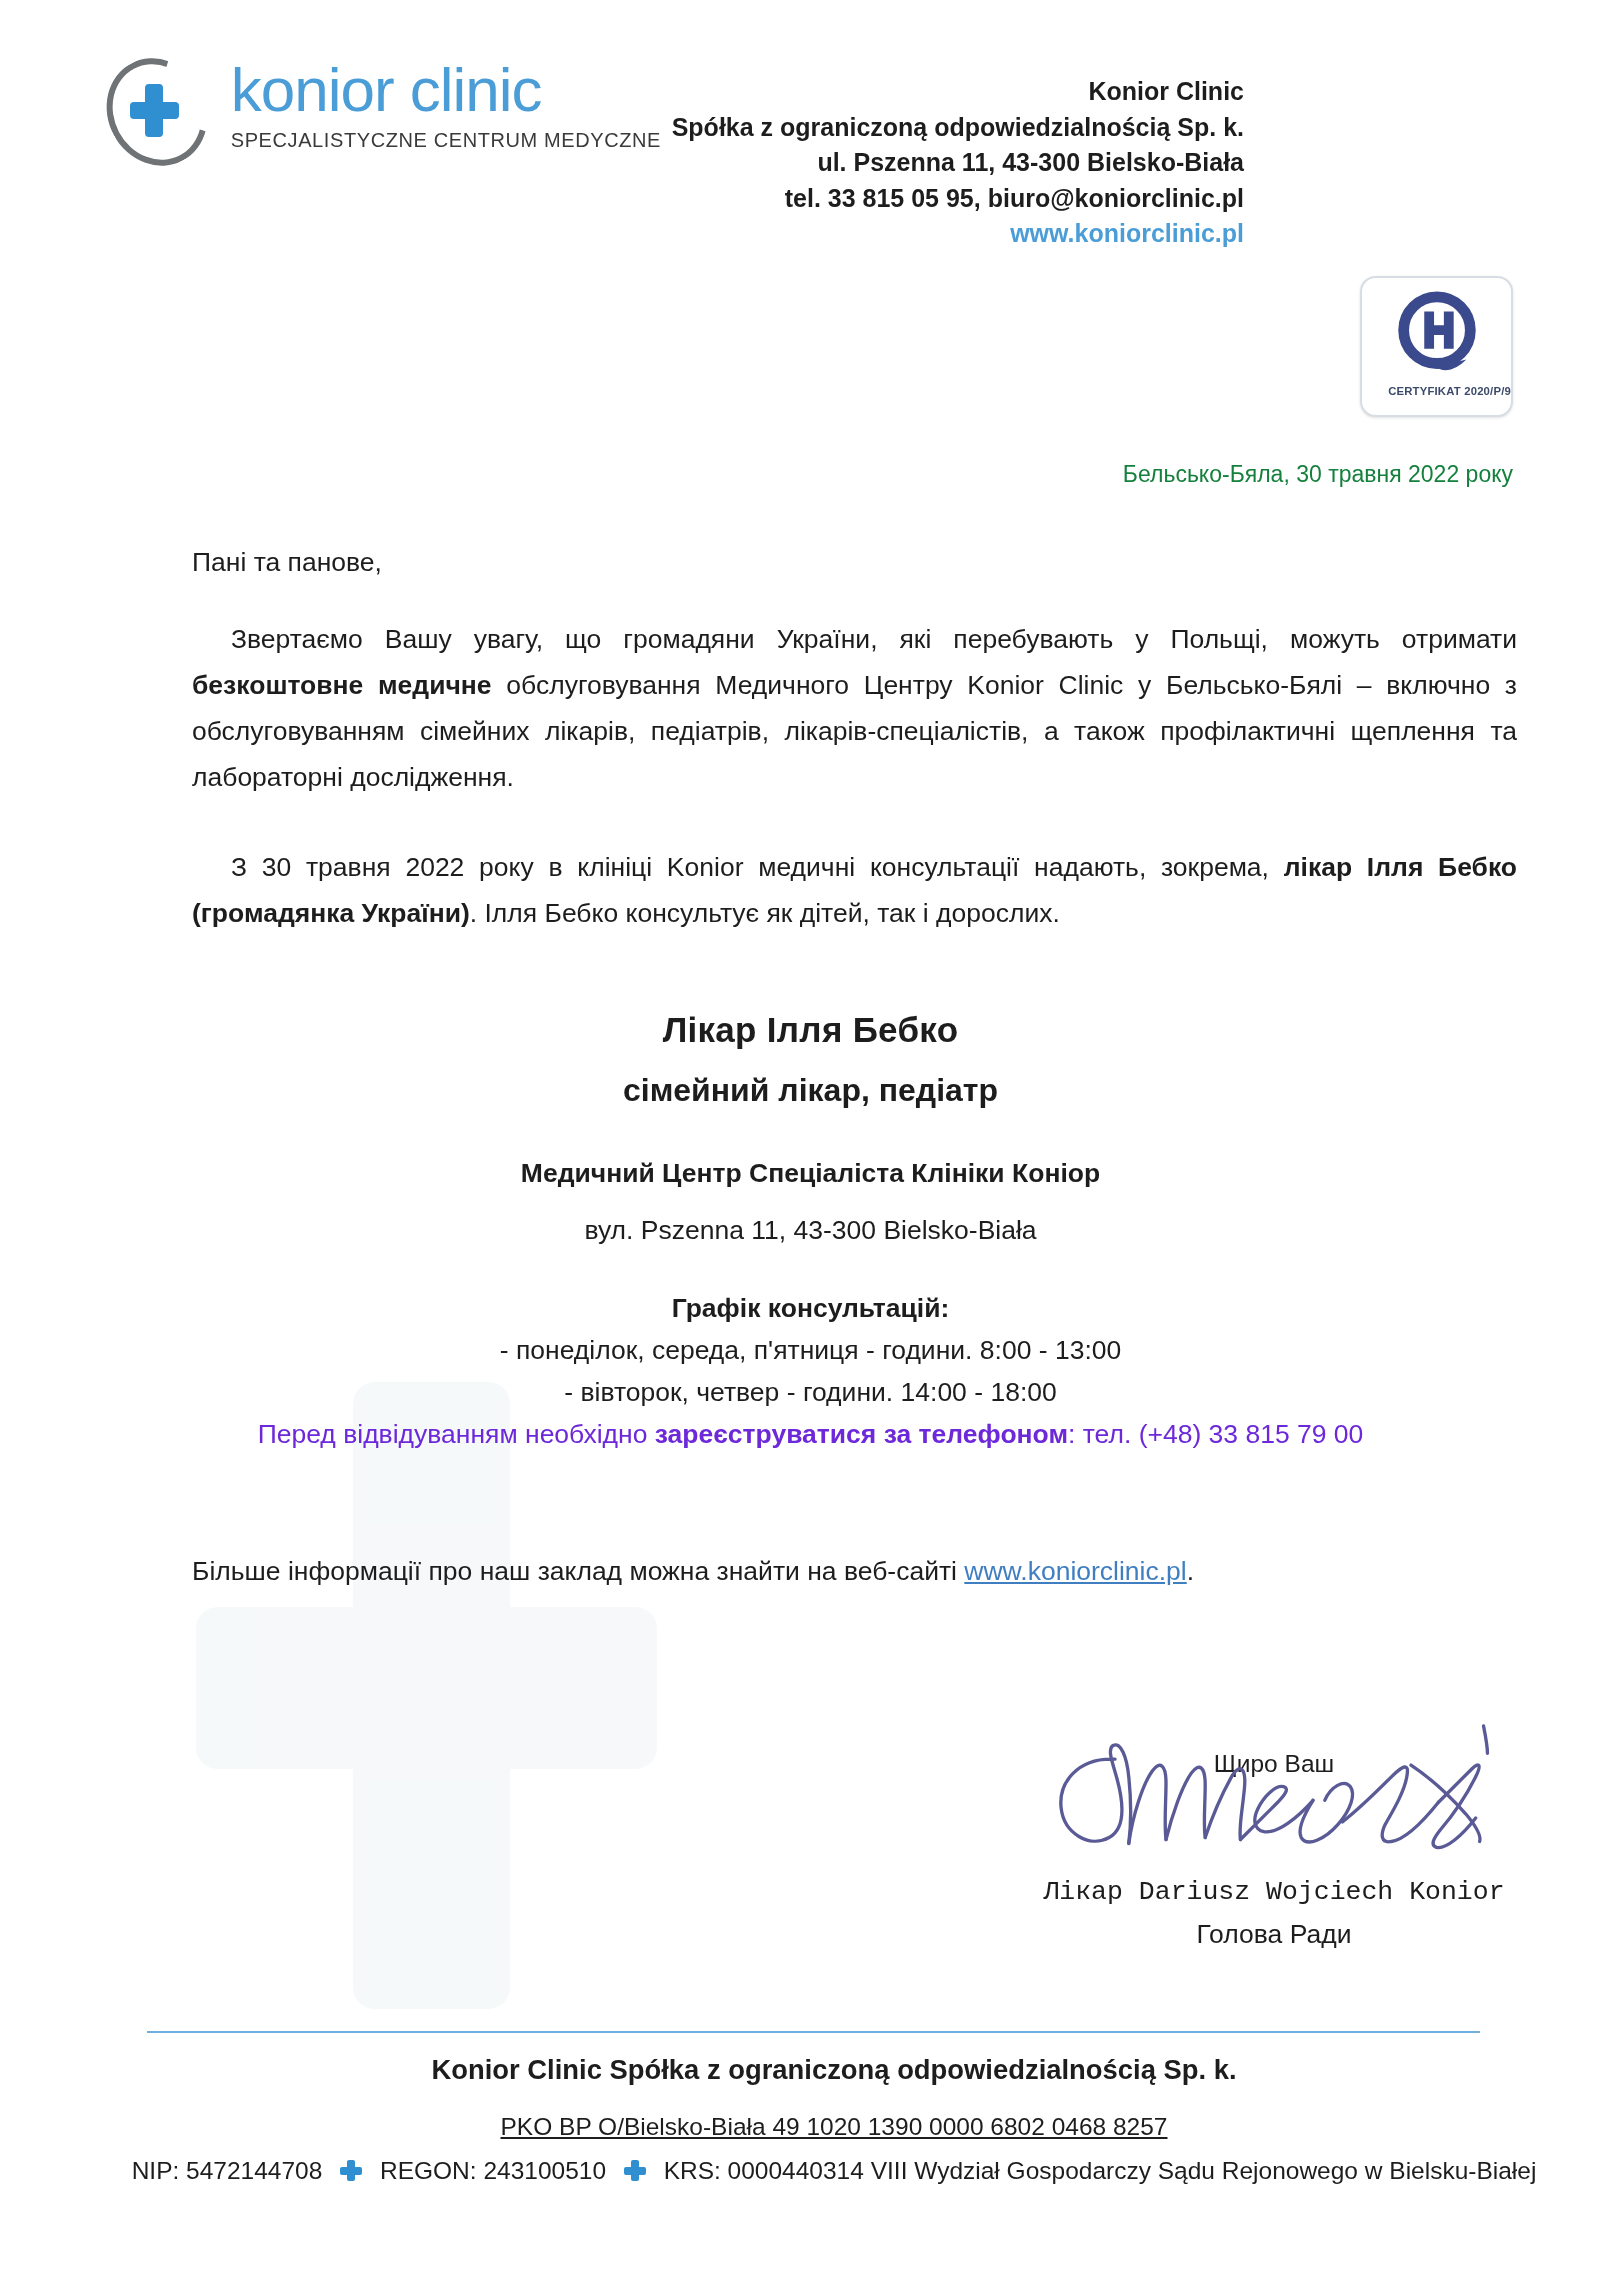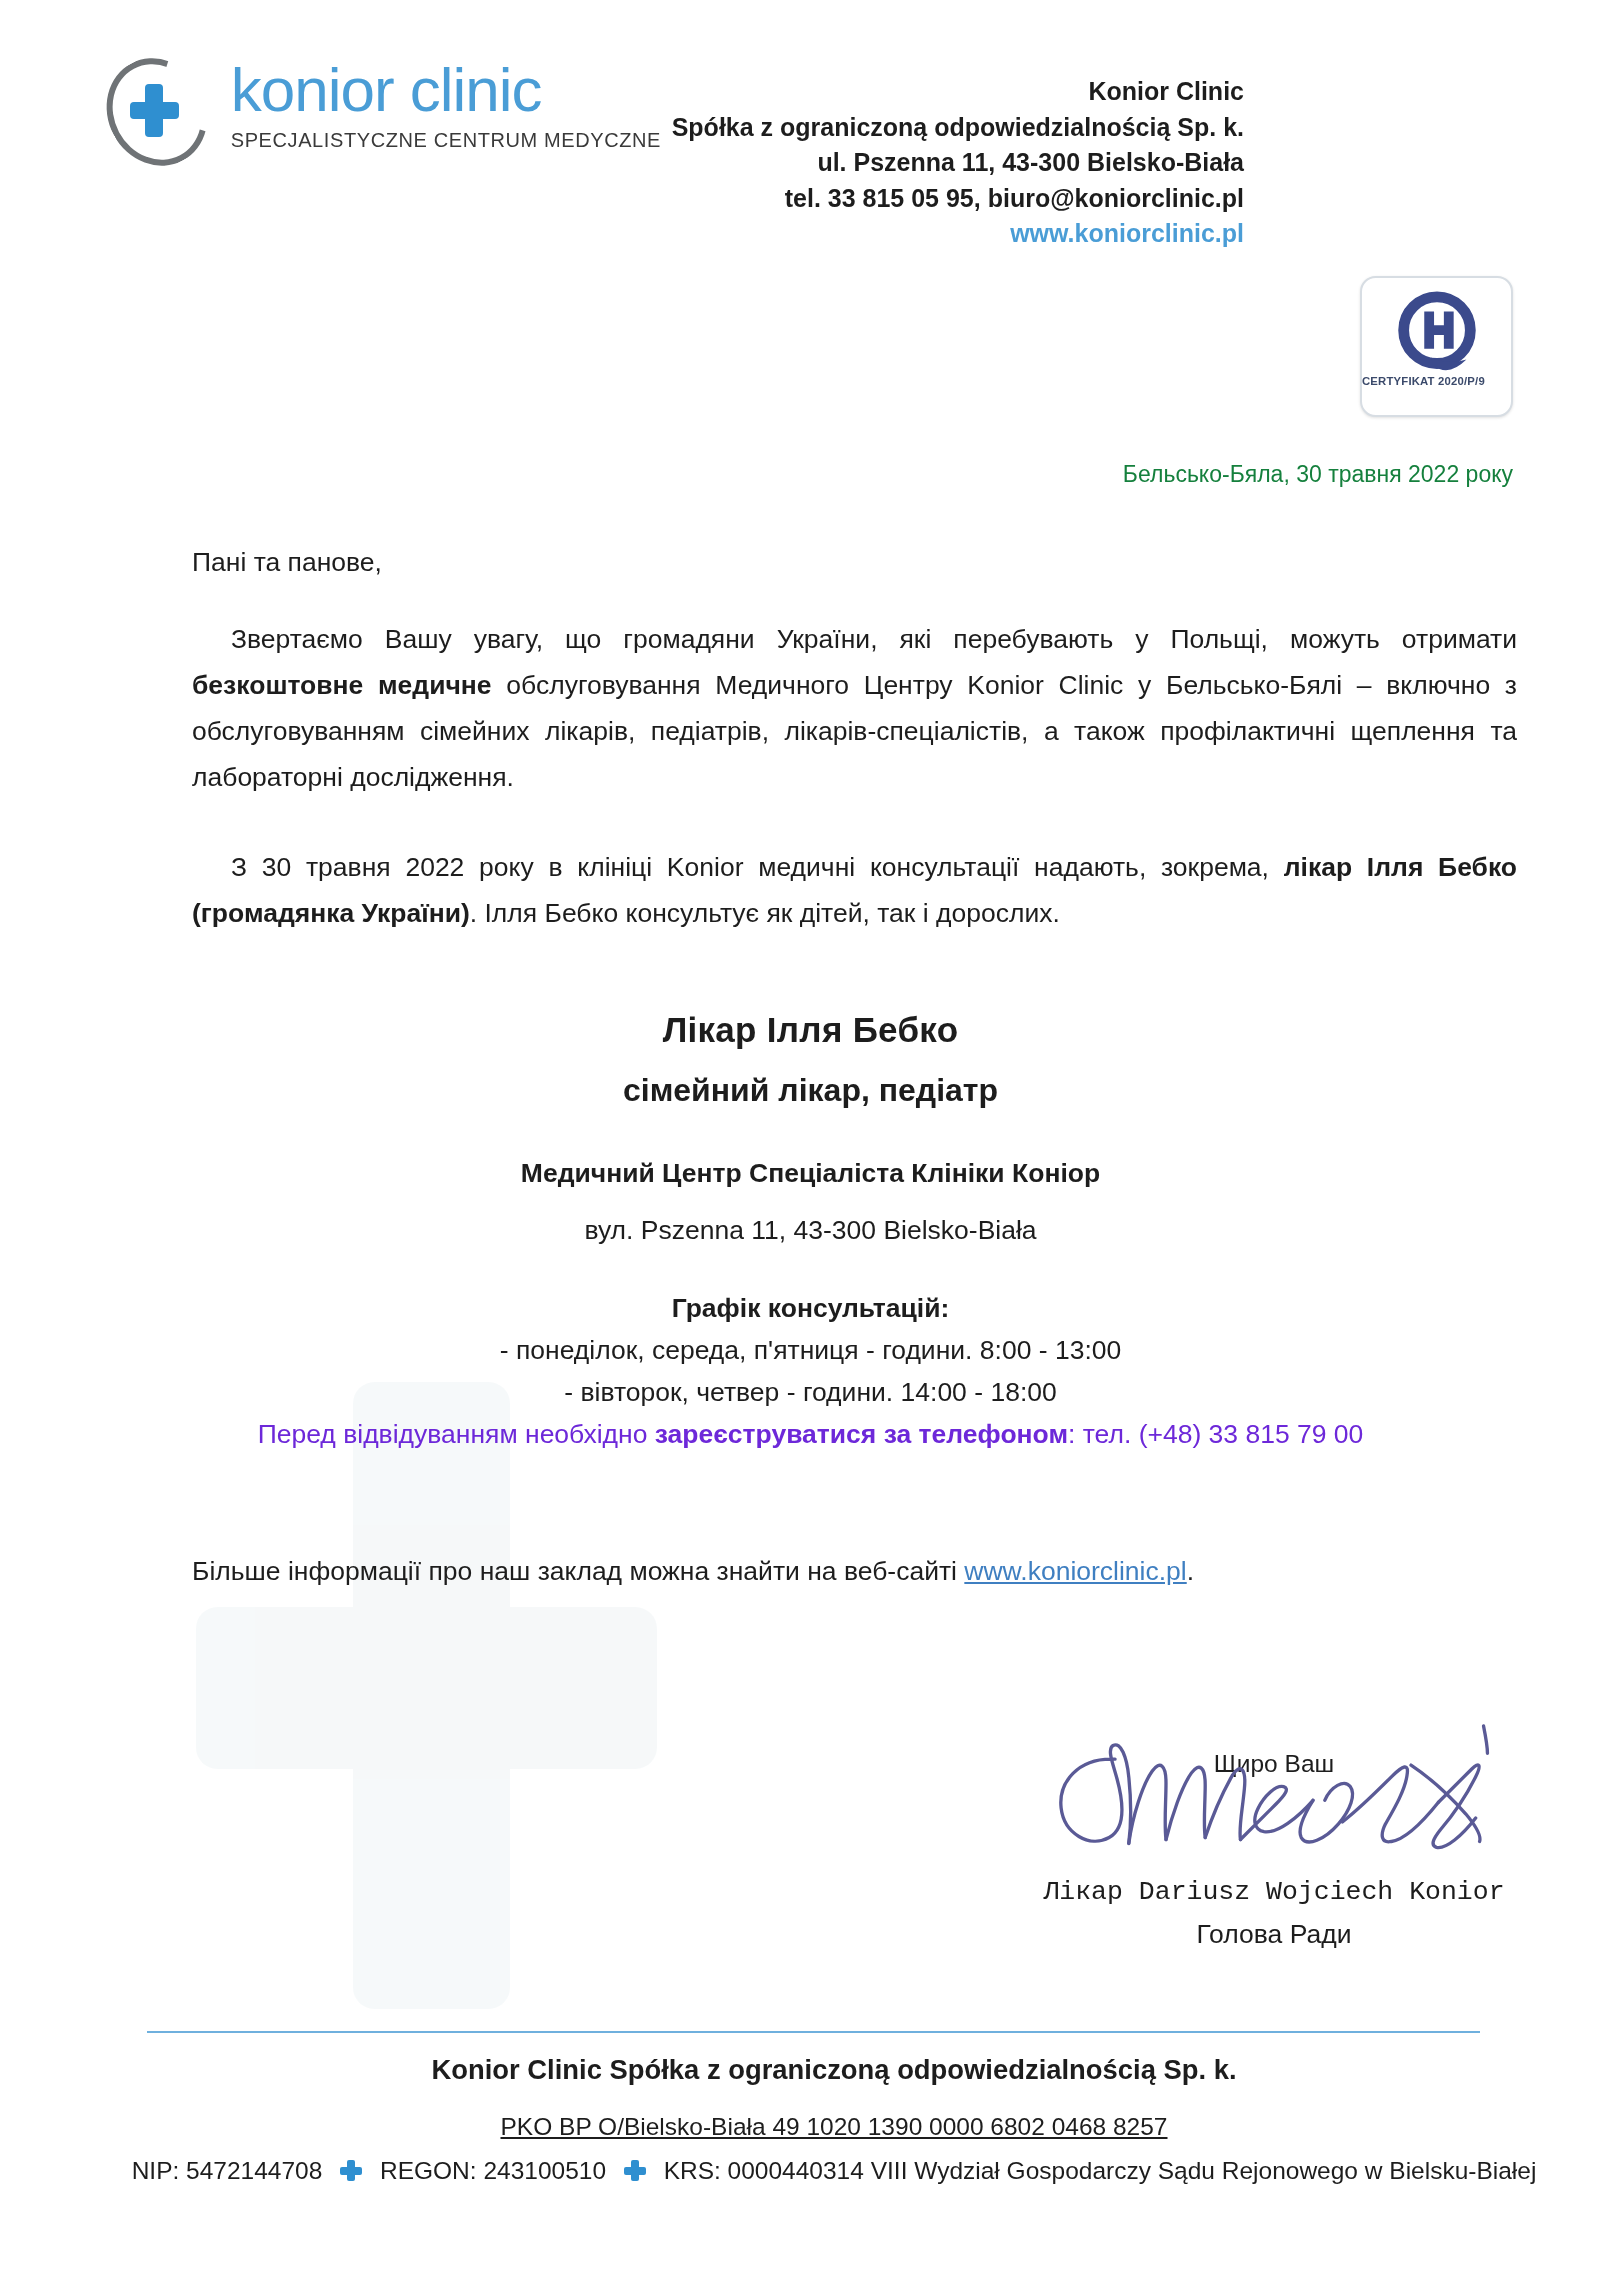--- a/index.html
+++ b/index.html
@@ -148,22 +148,22 @@
   }
   .cert-stamp .q-mark {
     position: absolute;
     left: 50%;
     top: 8.8px;
     transform: translateX(-50%);
   }
   .cert-stamp .cert-label {
     position: absolute;
     left: 0; right: 0;
-    bottom: 28px;
-    text-align: left;
+    bottom: 18px;
+    text-align: right;
     font-size: 11.3px;
     font-weight: bold;
     color: #3b4a6b;
     letter-spacing: 0.2px;
   }
 
   
   .date-line {
     position: absolute;
     right: 108px;

